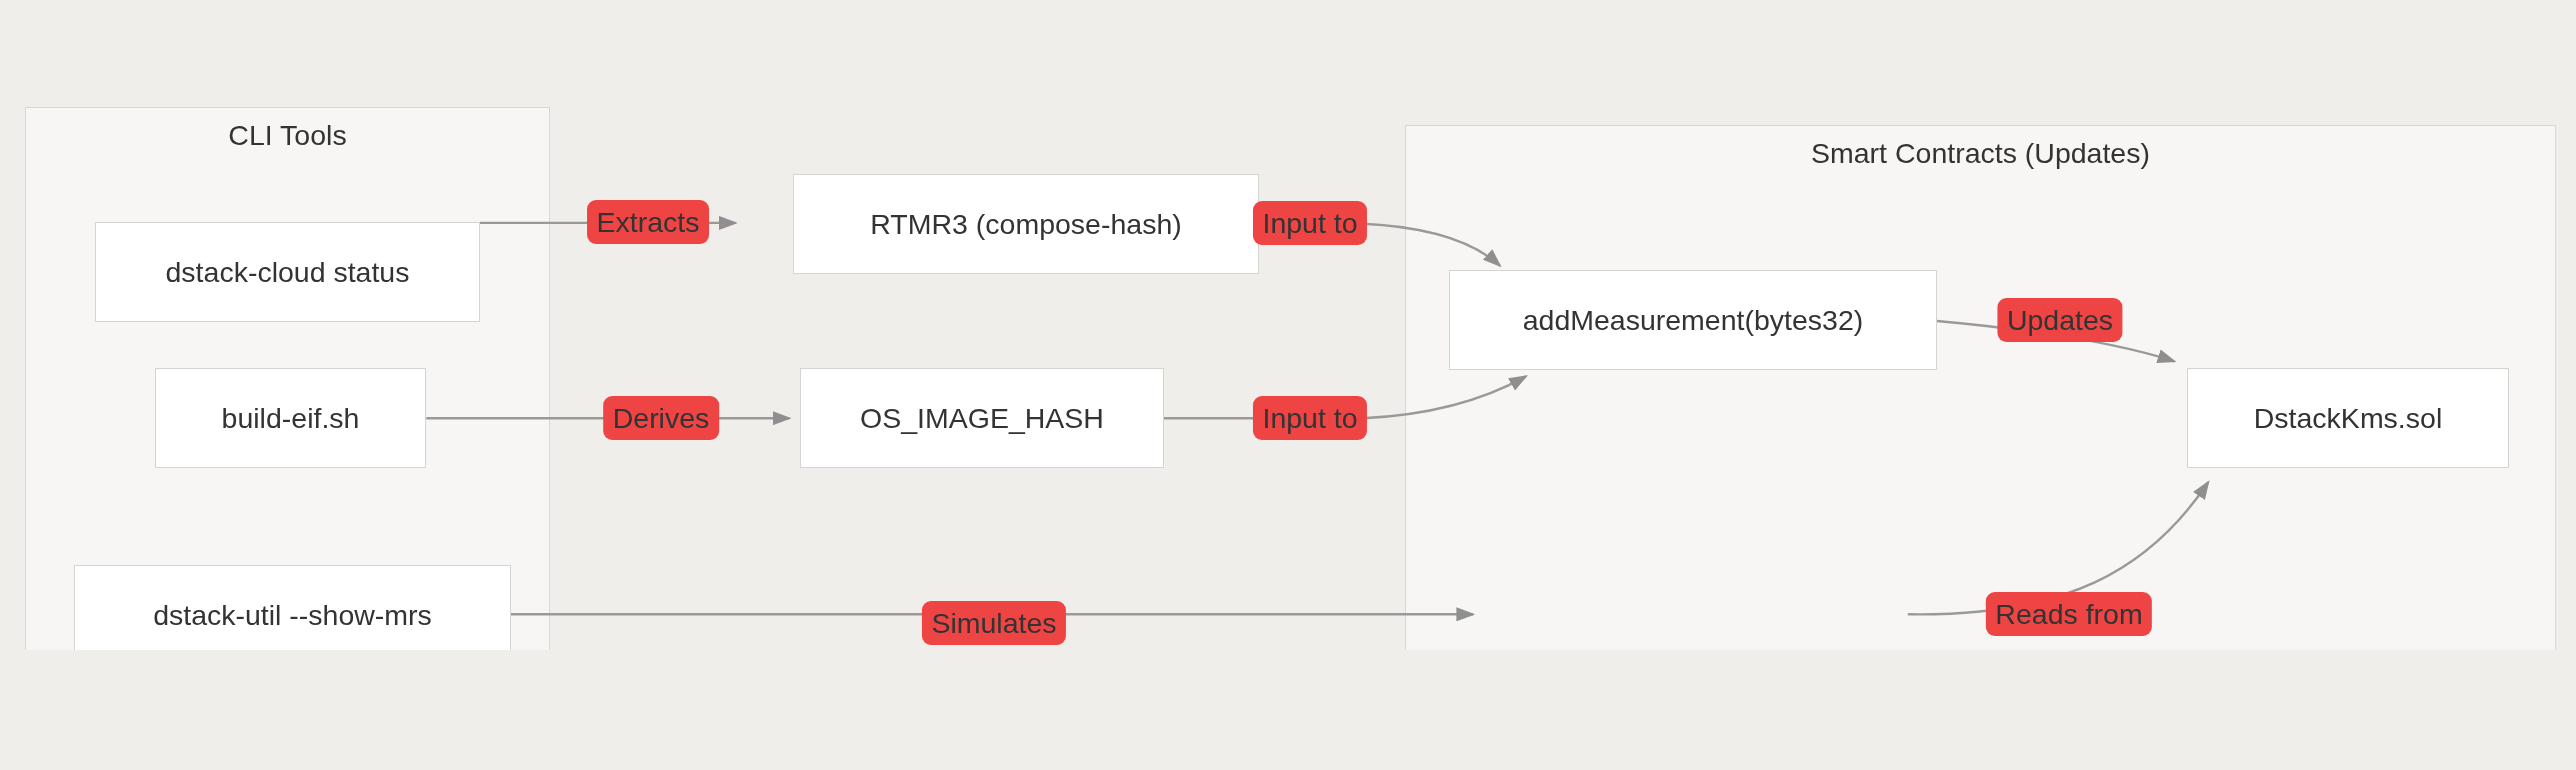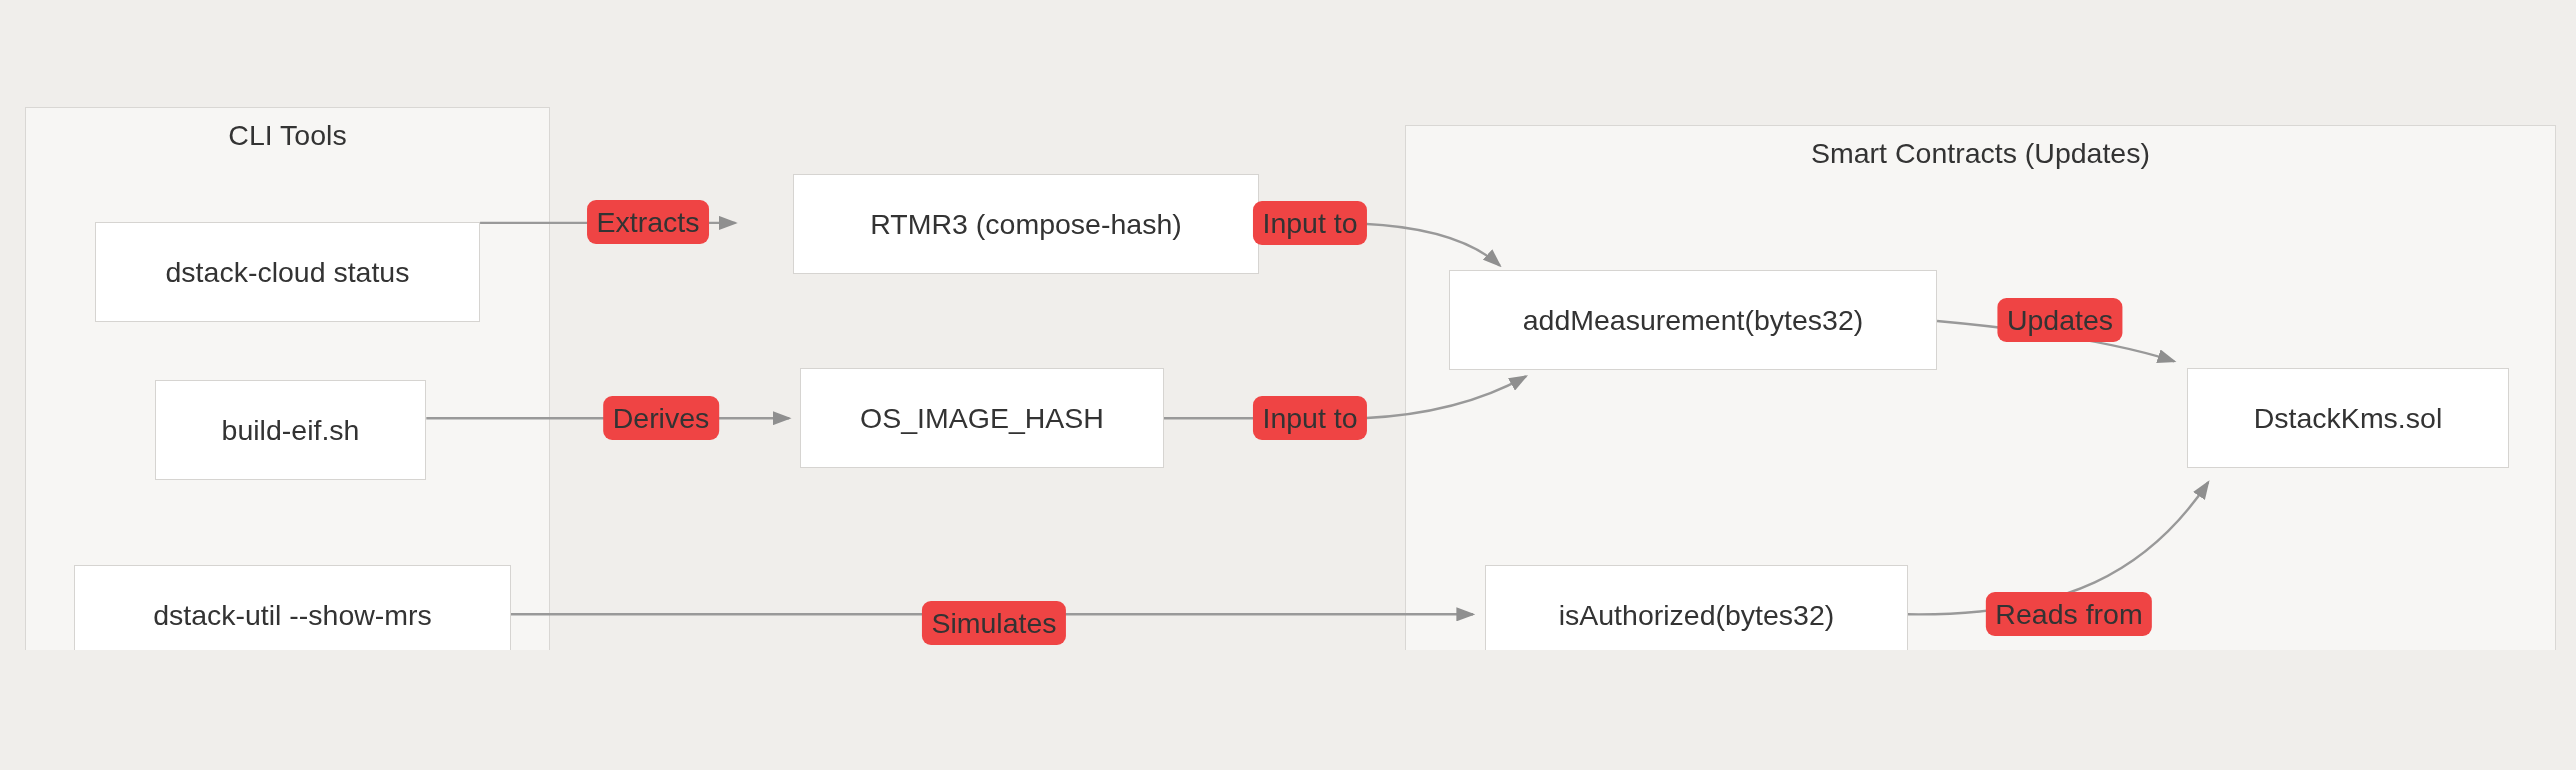--- a/index.html
+++ b/index.html
@@ -36,21 +36,21 @@
     position:absolute;
     background:#ffffff;
     border:1.6px solid #d6d4d1;
     box-sizing:border-box;
     display:flex;align-items:center;justify-content:center;
     font-size:28.5px;
     white-space:nowrap;
   }
   .n-status {left:95px;top:174px;width:385px;height:100px;margin-top:48px;}
   .n-rtmr3  {left:747px;top:174px;width:466px;height:100px;margin-left:46px;}
-  .n-build  {left:155px;top:368px;width:271px;height:100px;margin-top:12px;}
+  .n-build  {left:155px;top:368px;width:271px;height:100px;}
   .n-oshash {left:800px;top:368px;width:364px;height:100px;}
   .n-util   {left:74px; top:565px;width:437px;height:100px;}
   .n-addm   {left:1449px;top:270px;width:488px;height:100px;}
   .n-isauth {left:1485px;top:565px;width:423px;height:100px;}
   .n-kms    {left:2187px;top:368px;width:322px;height:100px;}
   
   .edge-label{
     position:absolute;
     transform:translate(-50%,-50%);
     background:#ef4444;
@@ -93,21 +93,20 @@
     <path class="edge-path" d="M 2450 406 C 2560 416 2672 432 2750 457" marker-end="url(#arrow)"></path>
     <path class="edge-path" d="M 2413 777 C 2612 780 2718 722 2793 610" marker-end="url(#arrow)"></path>
   </svg>
 
   <div class="node n-status">dstack-cloud status</div>
   <div class="node n-rtmr3">RTMR3 (compose-hash)</div>
   <div class="node n-build">build-eif.sh</div>
   <div class="node n-oshash">OS_IMAGE_HASH</div>
   <div class="node n-util">dstack-util --show-mrs</div>
   <div class="node n-addm">addMeasurement(bytes32)</div>
-  <div class="node n-isauth">isAuthorized(bytes32)</div>
   <div class="node n-kms">DstackKms.sol</div>
 
   <div class="edge-label l-extracts">Extracts</div>
   <div class="edge-label l-inputto1">Input to</div>
   <div class="edge-label l-derives">Derives</div>
   <div class="edge-label l-inputto2">Input to</div>
   <div class="edge-label l-simulates">Simulates</div>
   <div class="edge-label l-updates">Updates</div>
   <div class="edge-label l-readsfrom">Reads from</div>
 

